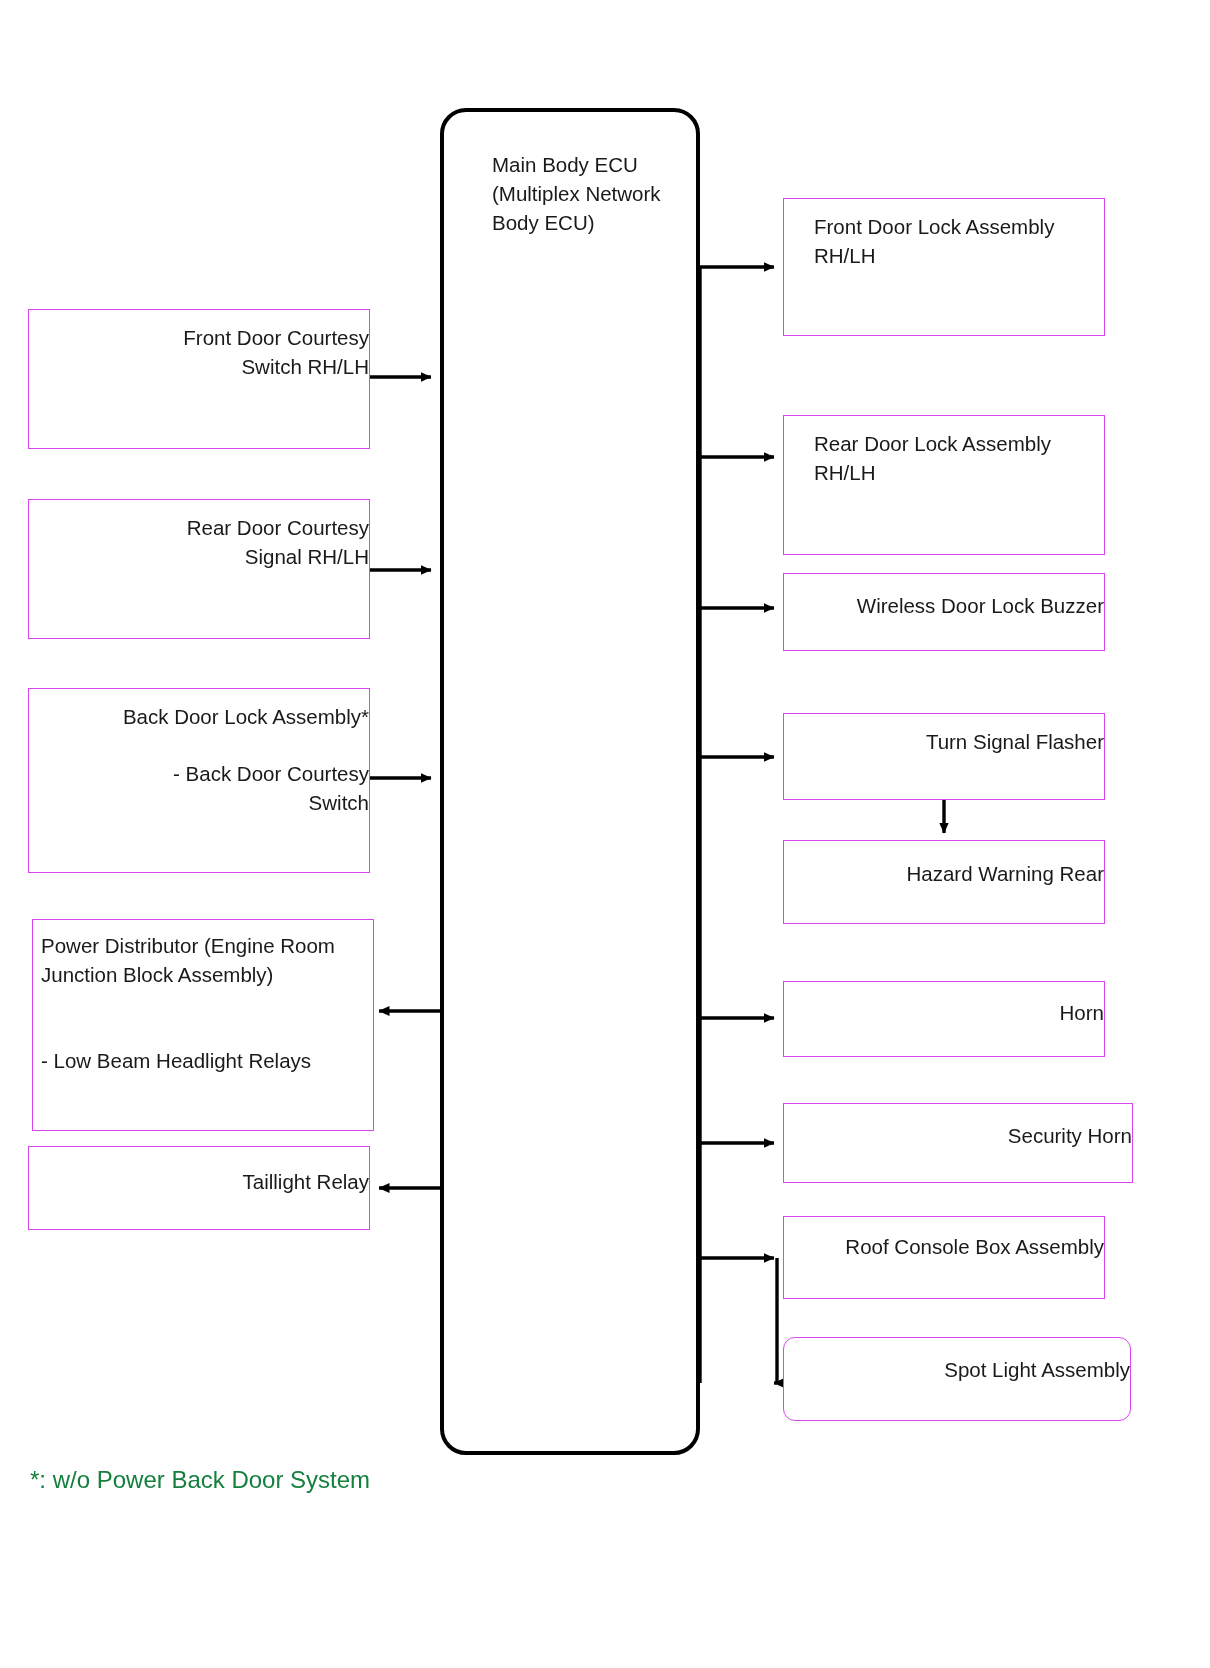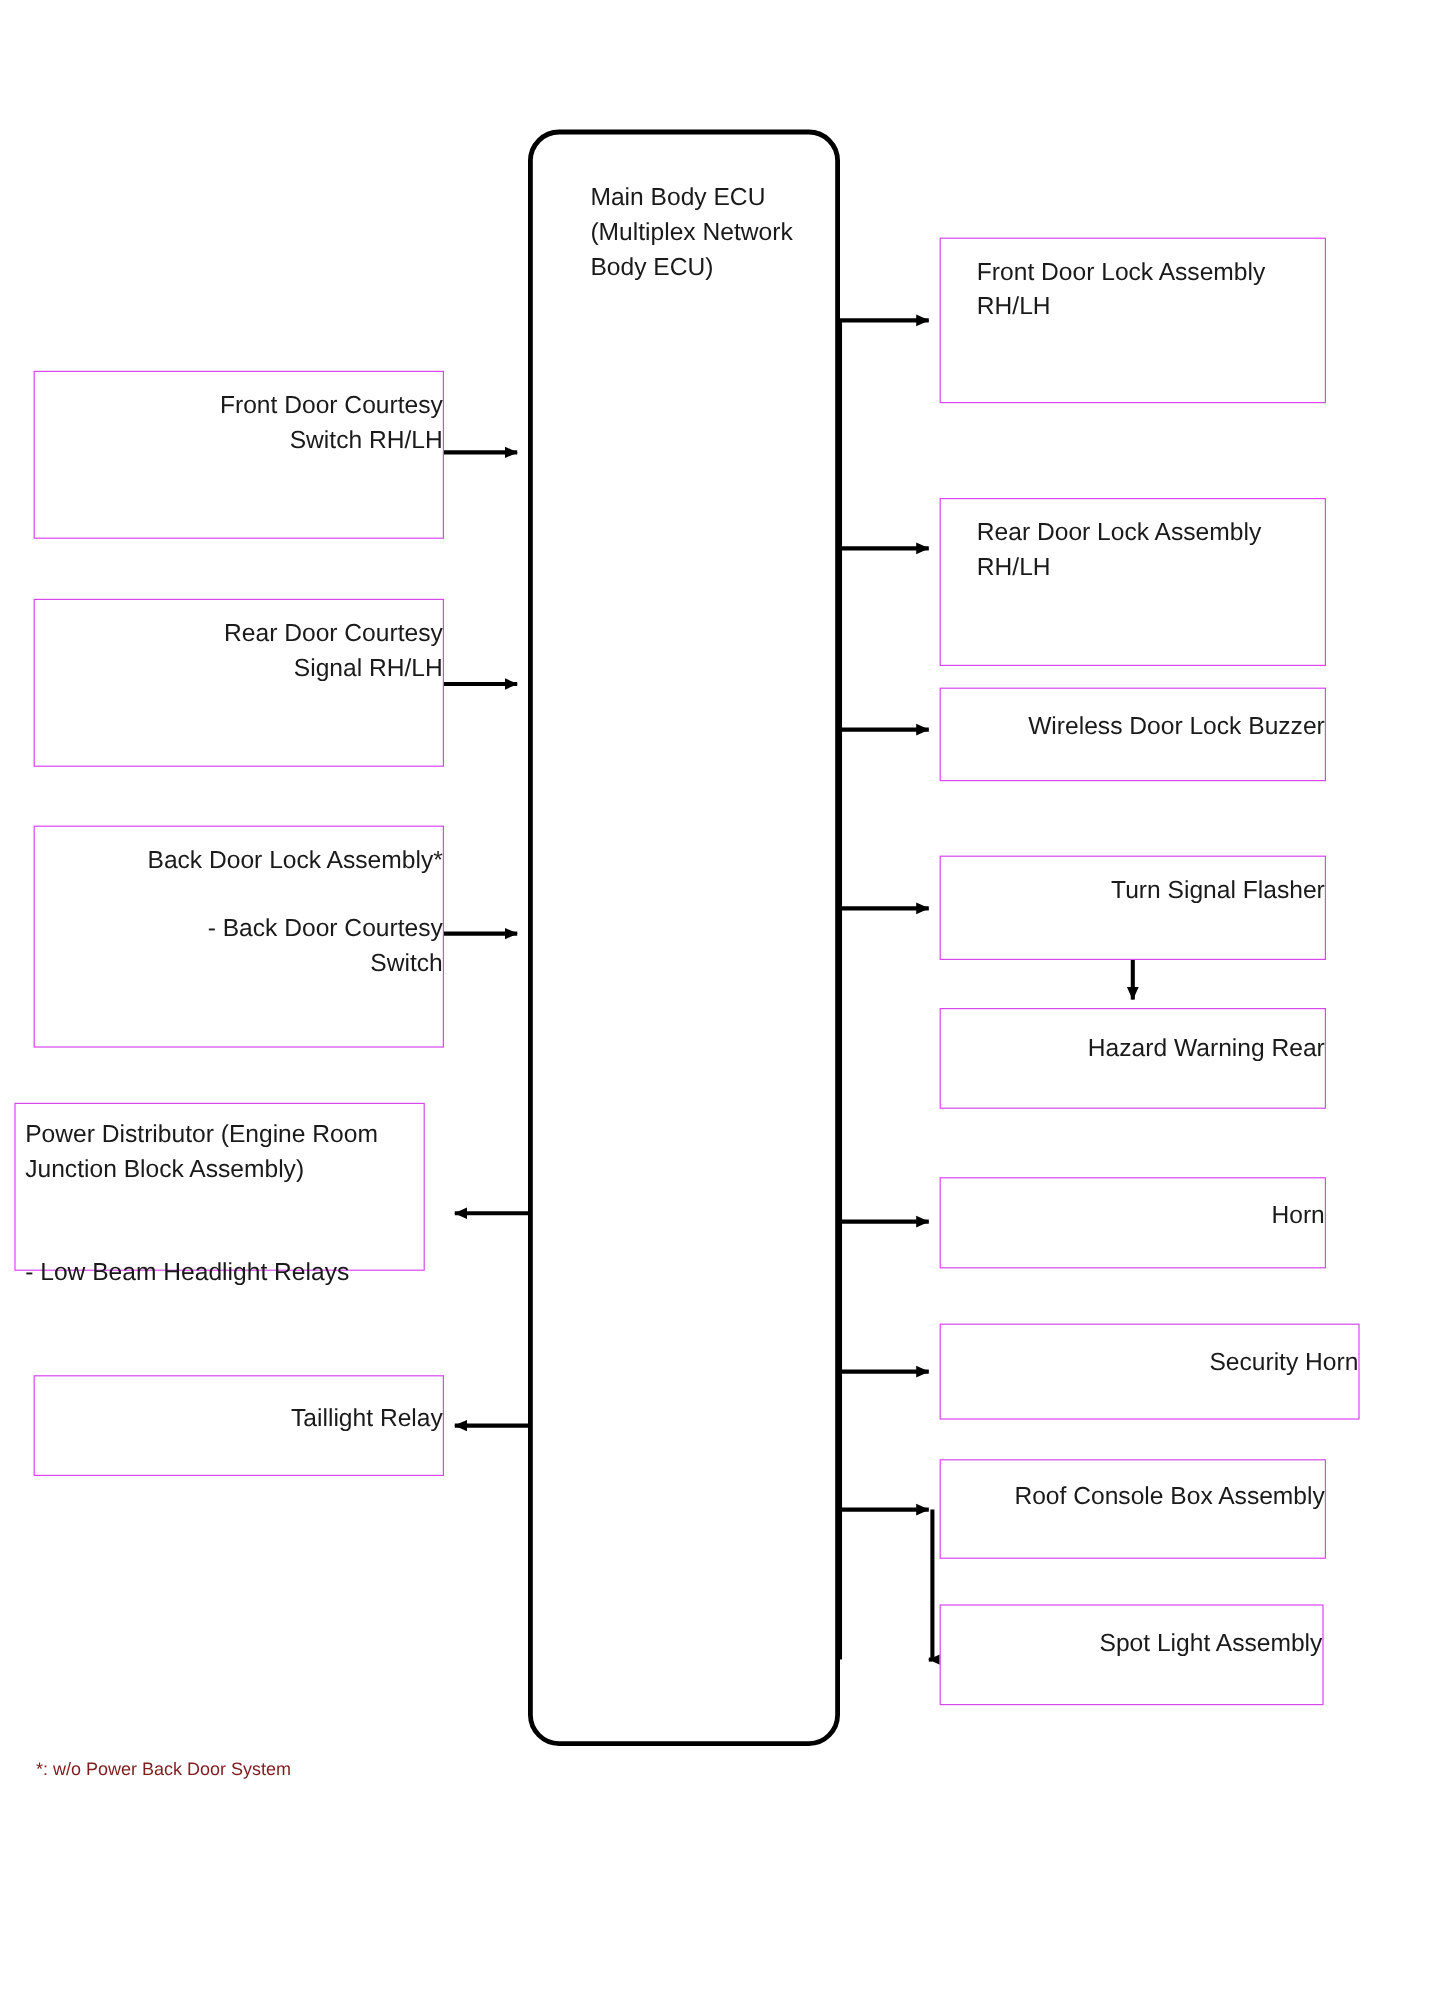--- a/index.html
+++ b/index.html
@@ -43,22 +43,22 @@
   .ecu-label {
     position: absolute;
     font-size: 20.5px;
     line-height: 1.42;
     color: #1a1a1a;
     white-space: pre-line;
     text-align: left;
   }
   .footnote {
     position: absolute;
-    font-size: 15px;
-    color: #7f1d1d;
+    font-size: 24px;
+    color: #15803d;
     white-space: nowrap;
   }
   svg.wires {
     position: absolute;
     left: 0;
     top: 0;
     width: 1210px;
     height: 1668px;
     overflow: visible;
     pointer-events: none;
@@ -124,21 +124,21 @@
 Signal RH/LH</div>
   </div>
 
   <div class="box" style="left:28px; top:688px; width:342px; height:185px;">
     <div class="box-label lbl-center" style="top:14px;">Back Door Lock Assembly*
 
 - Back Door Courtesy
 Switch</div>
   </div>
 
-  <div class="box" style="left:12px; top:919px; width:342px; height:140px;">
+  <div class="box" style="left:32px; top:919px; width:342px; height:212px;">
     <div class="box-label lbl-left" style="top:12px; padding-left:8px; padding-right:2px;">Power Distributor (Engine Room
 Junction Block Assembly)
 
 
 - Low Beam Headlight Relays</div>
   </div>
 
   <div class="box" style="left:28px; top:1146px; width:342px; height:84px;">
     <div class="box-label lbl-center" style="top:21px;">Taillight Relay</div>
   </div>
@@ -170,19 +170,19 @@
   </div>
 
   <div class="box" style="left:783px; top:1103px; width:350px; height:80px;">
     <div class="box-label lbl-center" style="top:18px;">Security Horn</div>
   </div>
 
   <div class="box" style="left:783px; top:1216px; width:322px; height:83px;">
     <div class="box-label lbl-center" style="top:16px;">Roof Console Box Assembly</div>
   </div>
 
-  <div class="box" style="left:783px; top:1337px; width:320px; height:84px;">
+  <div class="box" style="left:783px; top:1337px; width:348px; height:84px;border-radius:12px;">
     <div class="box-label lbl-center" style="top:18px;">Spot Light Assembly</div>
   </div>
 
   <div class="footnote" style="left:30px; top:1466px;">*: w/o Power Back Door System</div>
 
 </div>
 
 </body></html>

